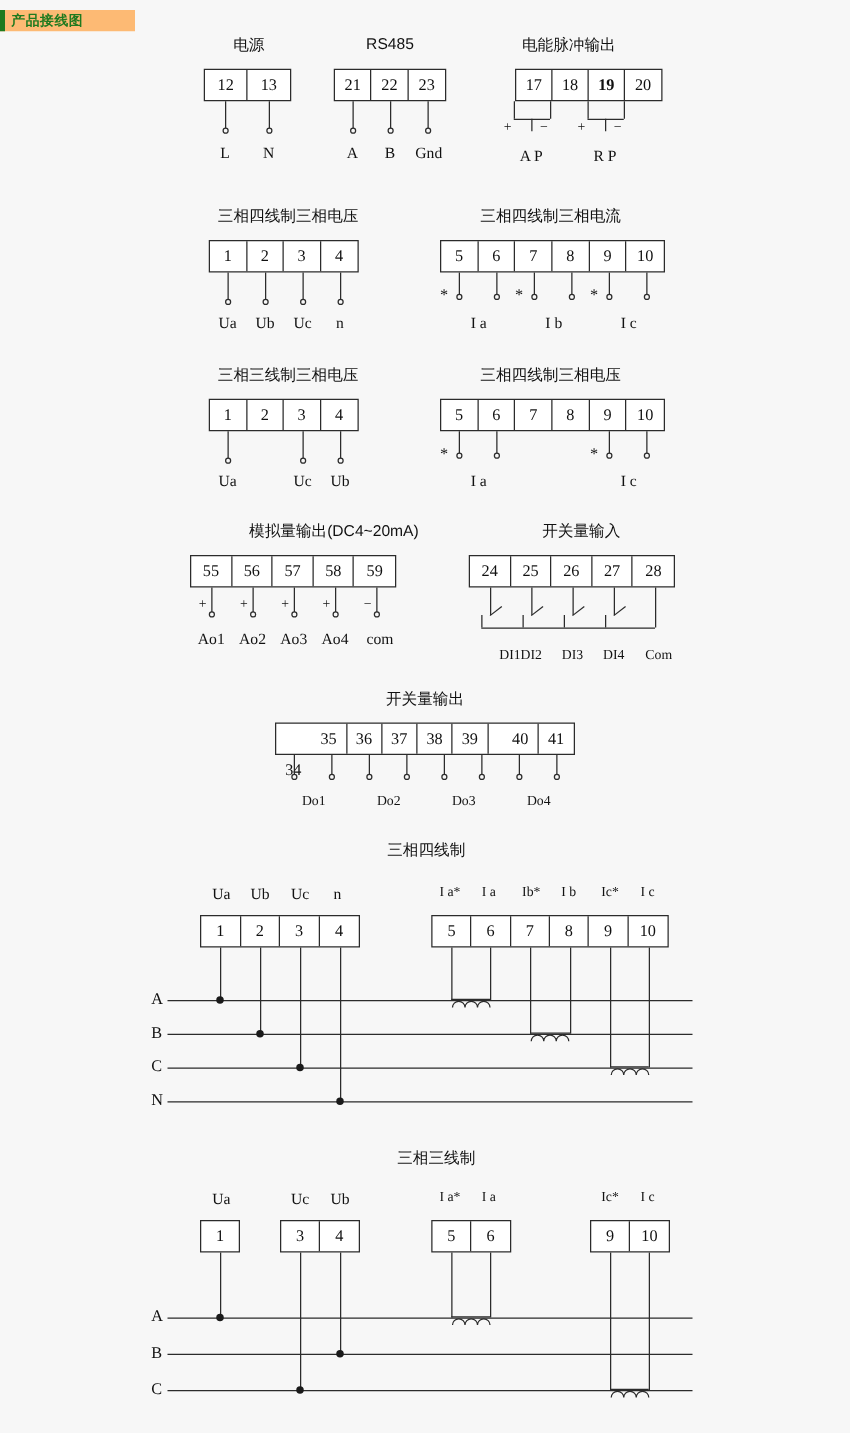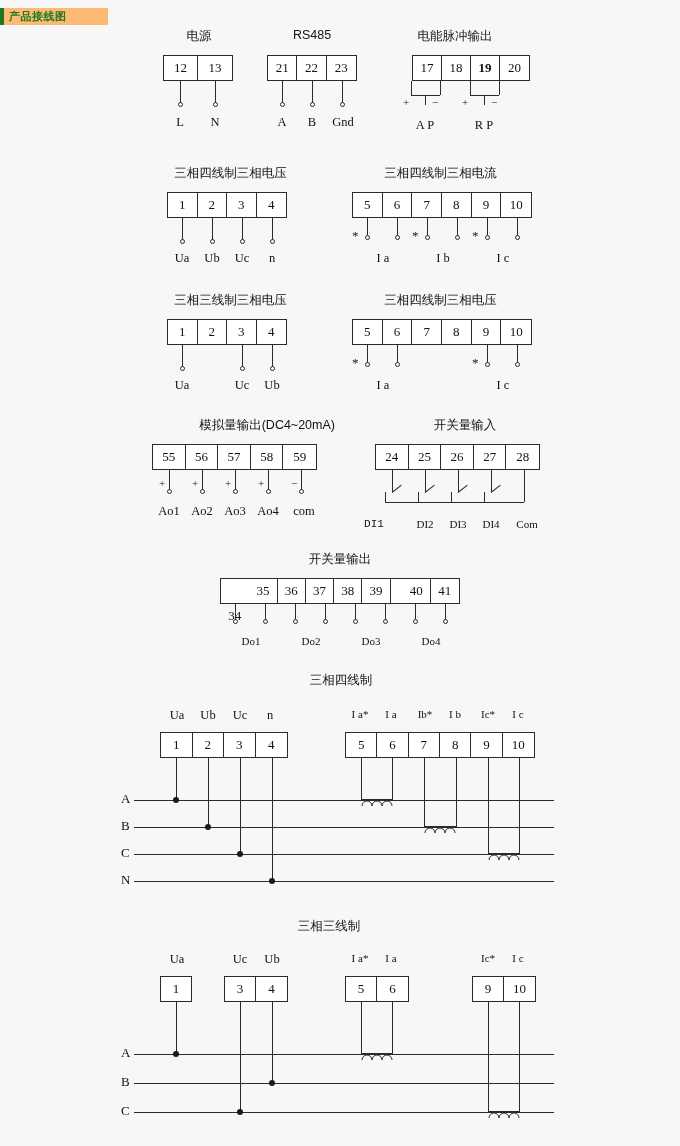--- a/index.html
+++ b/index.html
@@ -278,21 +278,21 @@
 <div class="lead" style="left:458px;top:470px;height:22px;"></div>
 <div class="sw" style="left:458px;top:492px;"></div>
 <div class="lead" style="left:491px;top:470px;height:22px;"></div>
 <div class="sw" style="left:491px;top:492px;"></div>
 <div class="lead" style="left:524px;top:470px;height:32px;"></div>
 <div class="hline" style="left:385px;top:502px;width:139px;"></div>
 <div class="vline" style="left:385px;top:492px;height:10px;"></div>
 <div class="vline" style="left:418px;top:492px;height:10px;"></div>
 <div class="vline" style="left:451px;top:492px;height:10px;"></div>
 <div class="vline" style="left:484px;top:492px;height:10px;"></div>
-<div class="lbl sm" style="left:357px;top:518px;width:34px;font-family:Liberation Mono, monospace;">DI1</div>
+<div class="lbl sm" style="left:391px;top:518px;width:34px;">DI1</div>
 <div class="lbl sm" style="left:408px;top:518px;width:34px;">DI2</div>
 <div class="lbl sm" style="left:441px;top:518px;width:34px;">DI3</div>
 <div class="lbl sm" style="left:474px;top:518px;width:34px;">DI4</div>
 <div class="lbl sm" style="left:506px;top:518px;width:42px;">Com</div>
 
 <div class="cap" style="left:285px;top:551px;width:110px;">开关量输出</div>
 <div class="tblock" style="left:220px;top:578px;width:240px;">
   <div class="cell" style="width:30px;margin-top:37px;">34</div>
   <div class="cell" style="width:30px;">35</div>
   <div class="cell" style="width:30px;">36</div>
@@ -384,21 +384,21 @@
   <path d="M4,14 a5,5 0 0 1 10,0 M14,14 a5,5 0 0 1 10,0 M24,14 a5,5 0 0 1 10,0" fill="none" stroke="#2b2b2b" stroke-width="1"></path>
 </svg>
 
 <div class="vline" style="left:488px;top:758px;height:96px;"></div>
 <div class="vline" style="left:519px;top:758px;height:96px;"></div>
 <div class="hline" style="left:488px;top:853px;width:31px;"></div>
 <svg class="coil" style="left:485px;top:846px;" width="40" height="16" viewBox="0 0 40 16">
   <path d="M4,14 a5,5 0 0 1 10,0 M14,14 a5,5 0 0 1 10,0 M24,14 a5,5 0 0 1 10,0" fill="none" stroke="#2b2b2b" stroke-width="1"></path>
 </svg>
 
-<div class="cap" style="left:284px;top:918px;width:90px;">三相三线制</div>
+<div class="cap" style="left:304px;top:918px;width:90px;">三相三线制</div>
 
 <div class="lbl" style="left:163px;top:952px;width:28px;">Ua</div>
 <div class="lbl" style="left:226px;top:952px;width:28px;">Uc</div>
 <div class="lbl" style="left:258px;top:952px;width:28px;">Ub</div>
 
 <div class="tblock" style="left:160px;top:976px;width:32px;">
   <div class="cell" style="width:32px;">1</div>
 </div>
 <div class="tblock" style="left:224px;top:976px;width:64px;">
   <div class="cell" style="width:32px;">3</div>

